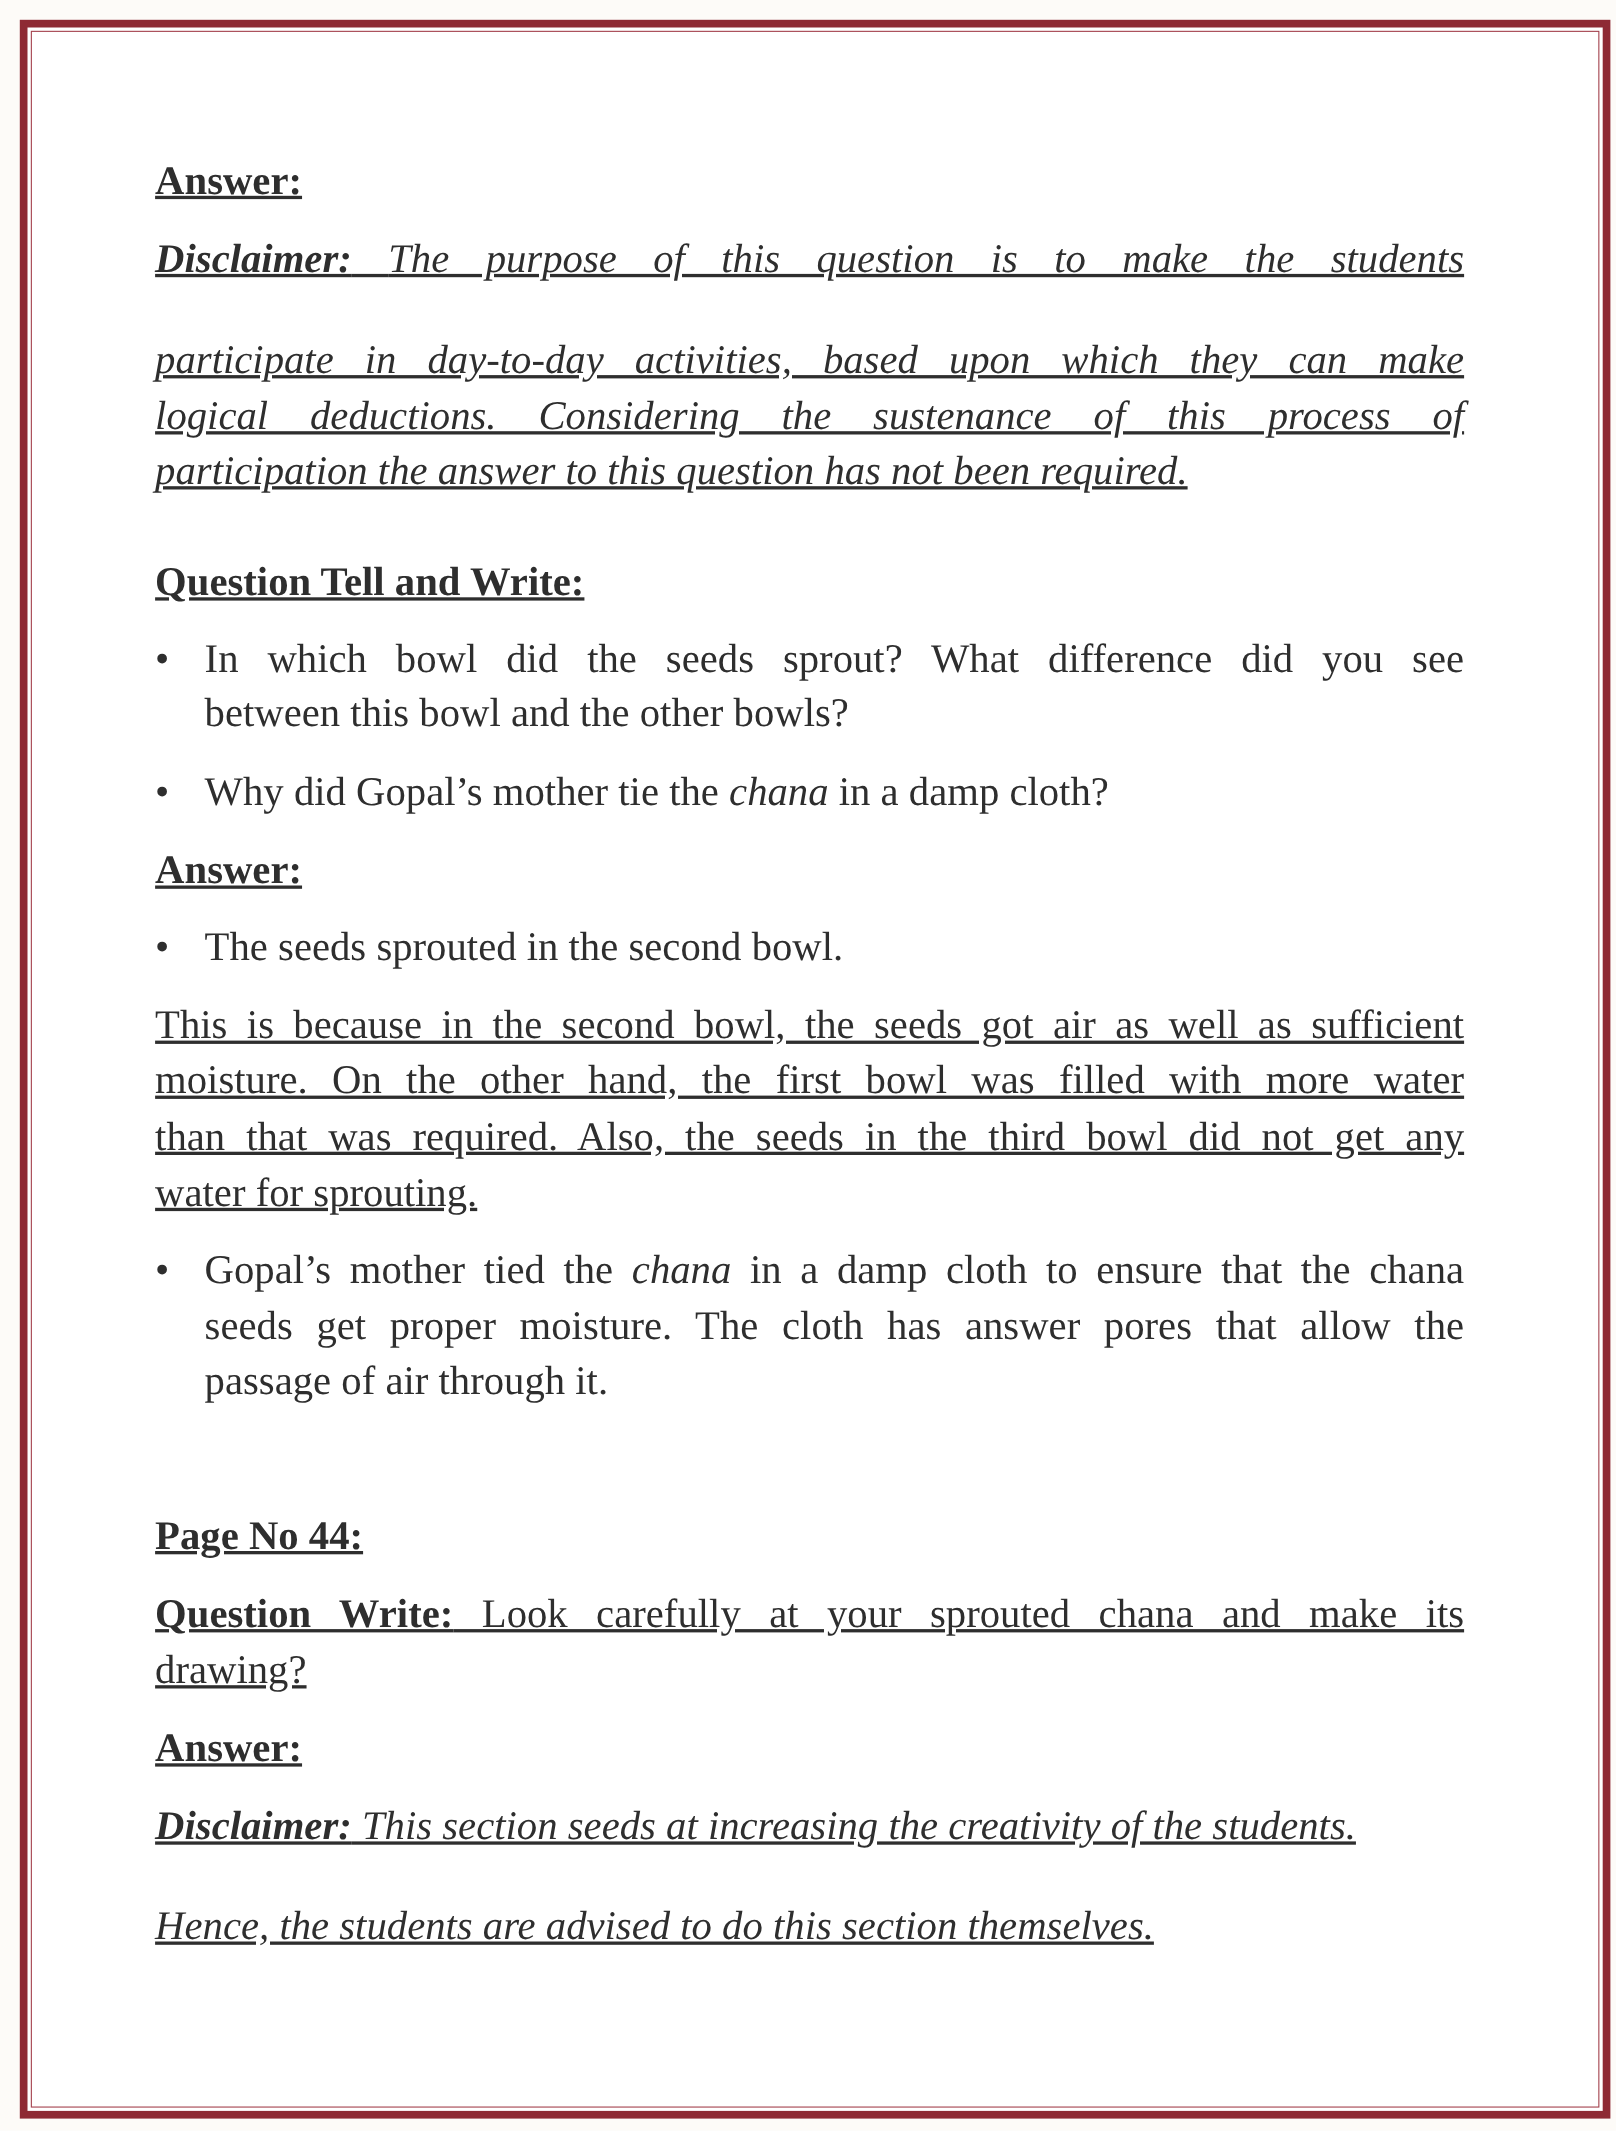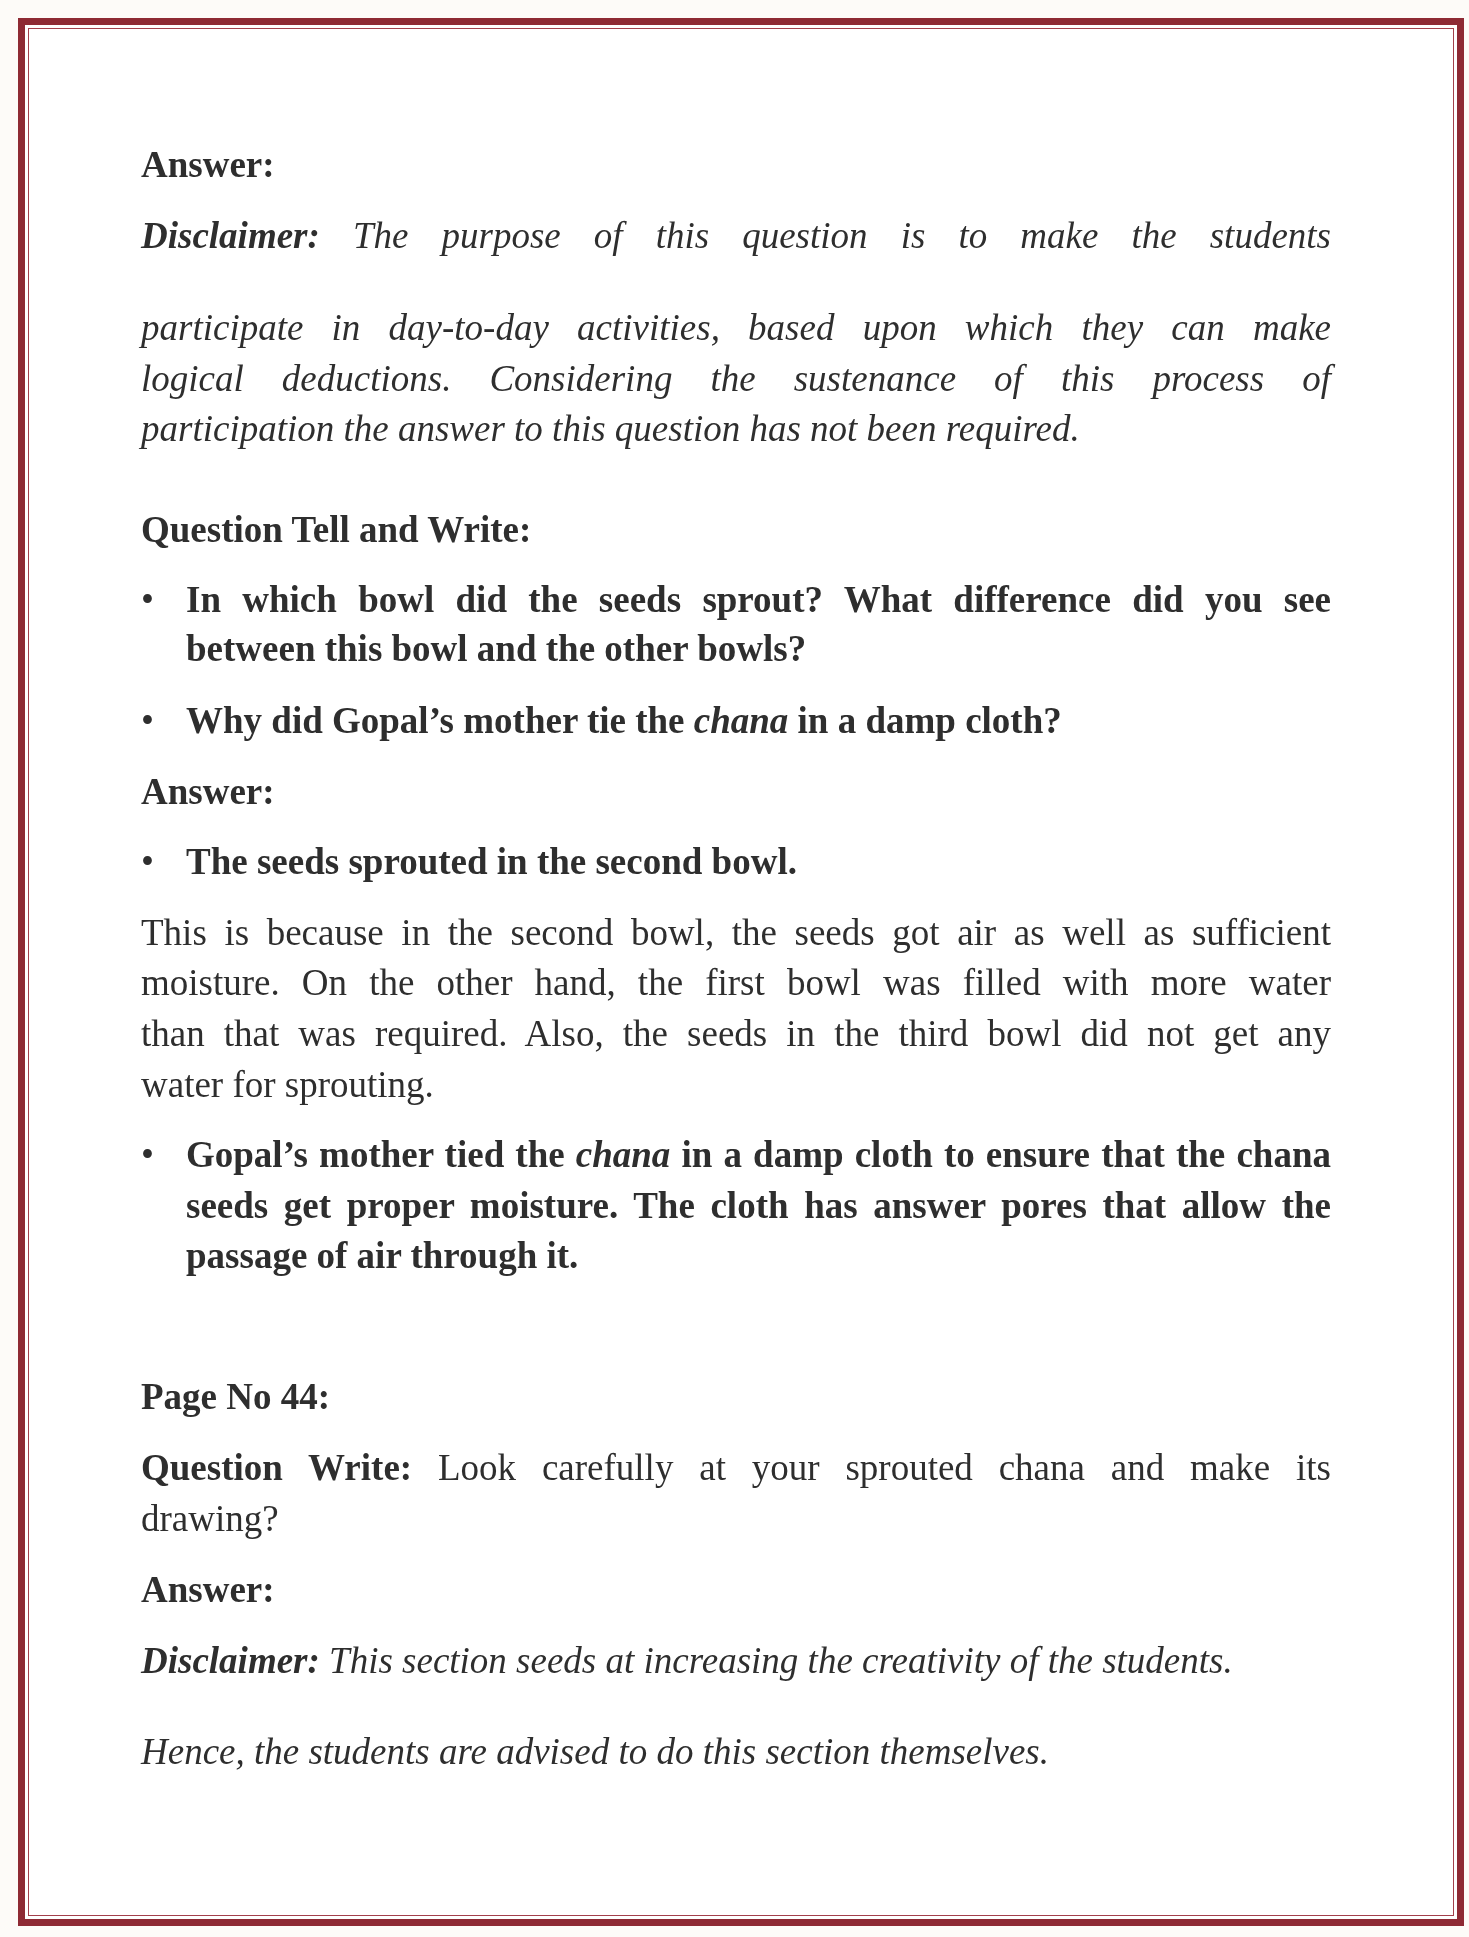--- a/index.html
+++ b/index.html
@@ -14,26 +14,26 @@
     box-sizing: border-box; border: 7px solid #8e2a34; background: #ffffff;
   }
   .frame-inner {
     position: absolute; left: 3px; top: 3px; right: 3px; bottom: 3px;
     border: 1.5px solid #a3404c;
   }
   .content {
     position: absolute; left: 141px; top: 0; width: 1190px;
     font-size: 37px; line-height: 50.5px;
   }
-  .line { position: absolute; left: 0; width: 1190px; white-space: nowrap; }
+  .line { position: absolute; left: 0; width: 1190px; white-space: nowrap; text-decoration: underline; }
   .justify { text-align: justify; text-align-last: justify; white-space: normal; }
   .bold { font-weight: bold; }
   .ital { font-style: italic; margin-top: 42px; }
   .bullet { position: absolute; left: 0; width: 20px; }
-  .btext { position: absolute; left: 45px; width: 1145px; font-weight: bold; }
+  .btext { position: absolute; left: 45px; width: 1145px; }
   .center { }
 </style>
 </head>
 <body>
 
 <div class="frame-outer">
   <div class="frame-inner"></div>
 </div>
 
 <div class="content">

